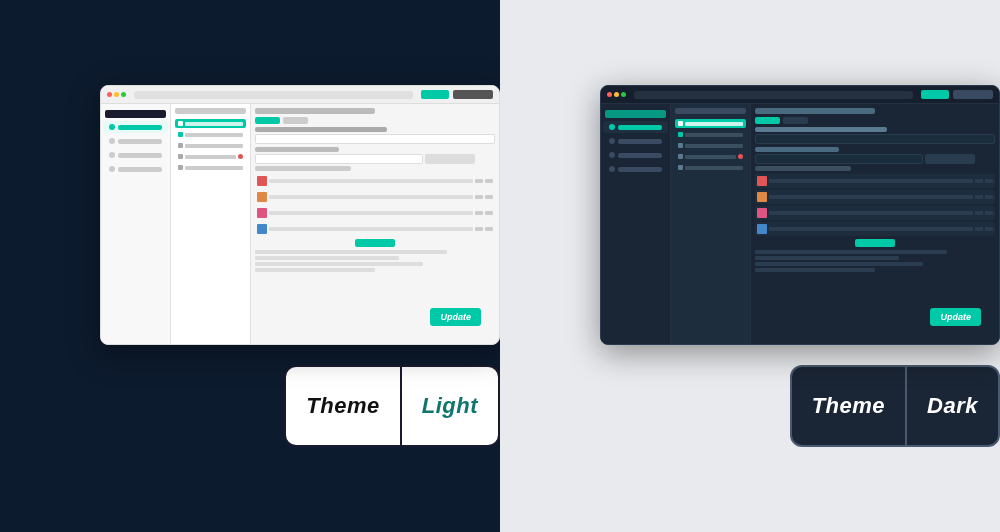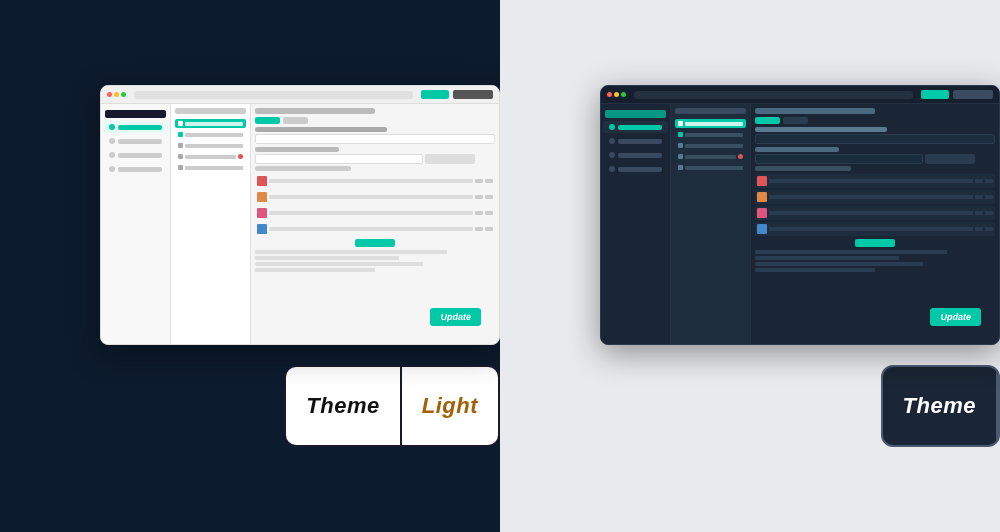--- a/index.html
+++ b/index.html
@@ -242,21 +242,21 @@
       width: 2px;
       align-self: stretch;
     }
     .badge-divider-light { background: #1a1a2e; }
     .badge-divider-dark { background: #4a5a70; }
 
     .badge-word2 {
       padding: 10px 20px;
       font-weight: 800;
     }
-    .badge-word2-light { color: #a16207; }
+    .badge-word2-light { color: #0f766e; }
     .badge-word2-dark { color: #fff; }
 
     .update-btn {
       position: absolute;
       bottom: 18px;
       right: 18px;
       background: #00c9a7;
       color: #fff;
       font-size: 9px;
       padding: 4px 10px;
@@ -505,14 +505,15 @@
         </div>
       </div>
     </div>
 
     <div class="update-btn">Update</div>
   </div>
 
   <div class="theme-badge theme-badge-dark">
     <span class="badge-word1 badge-word1-dark">Theme</span>
     <div class="badge-divider badge-divider-dark"></div>
+    <span class="badge-word2 badge-word2-dark">Dark</span>
   </div>
 </div>
 
 </body></html>

